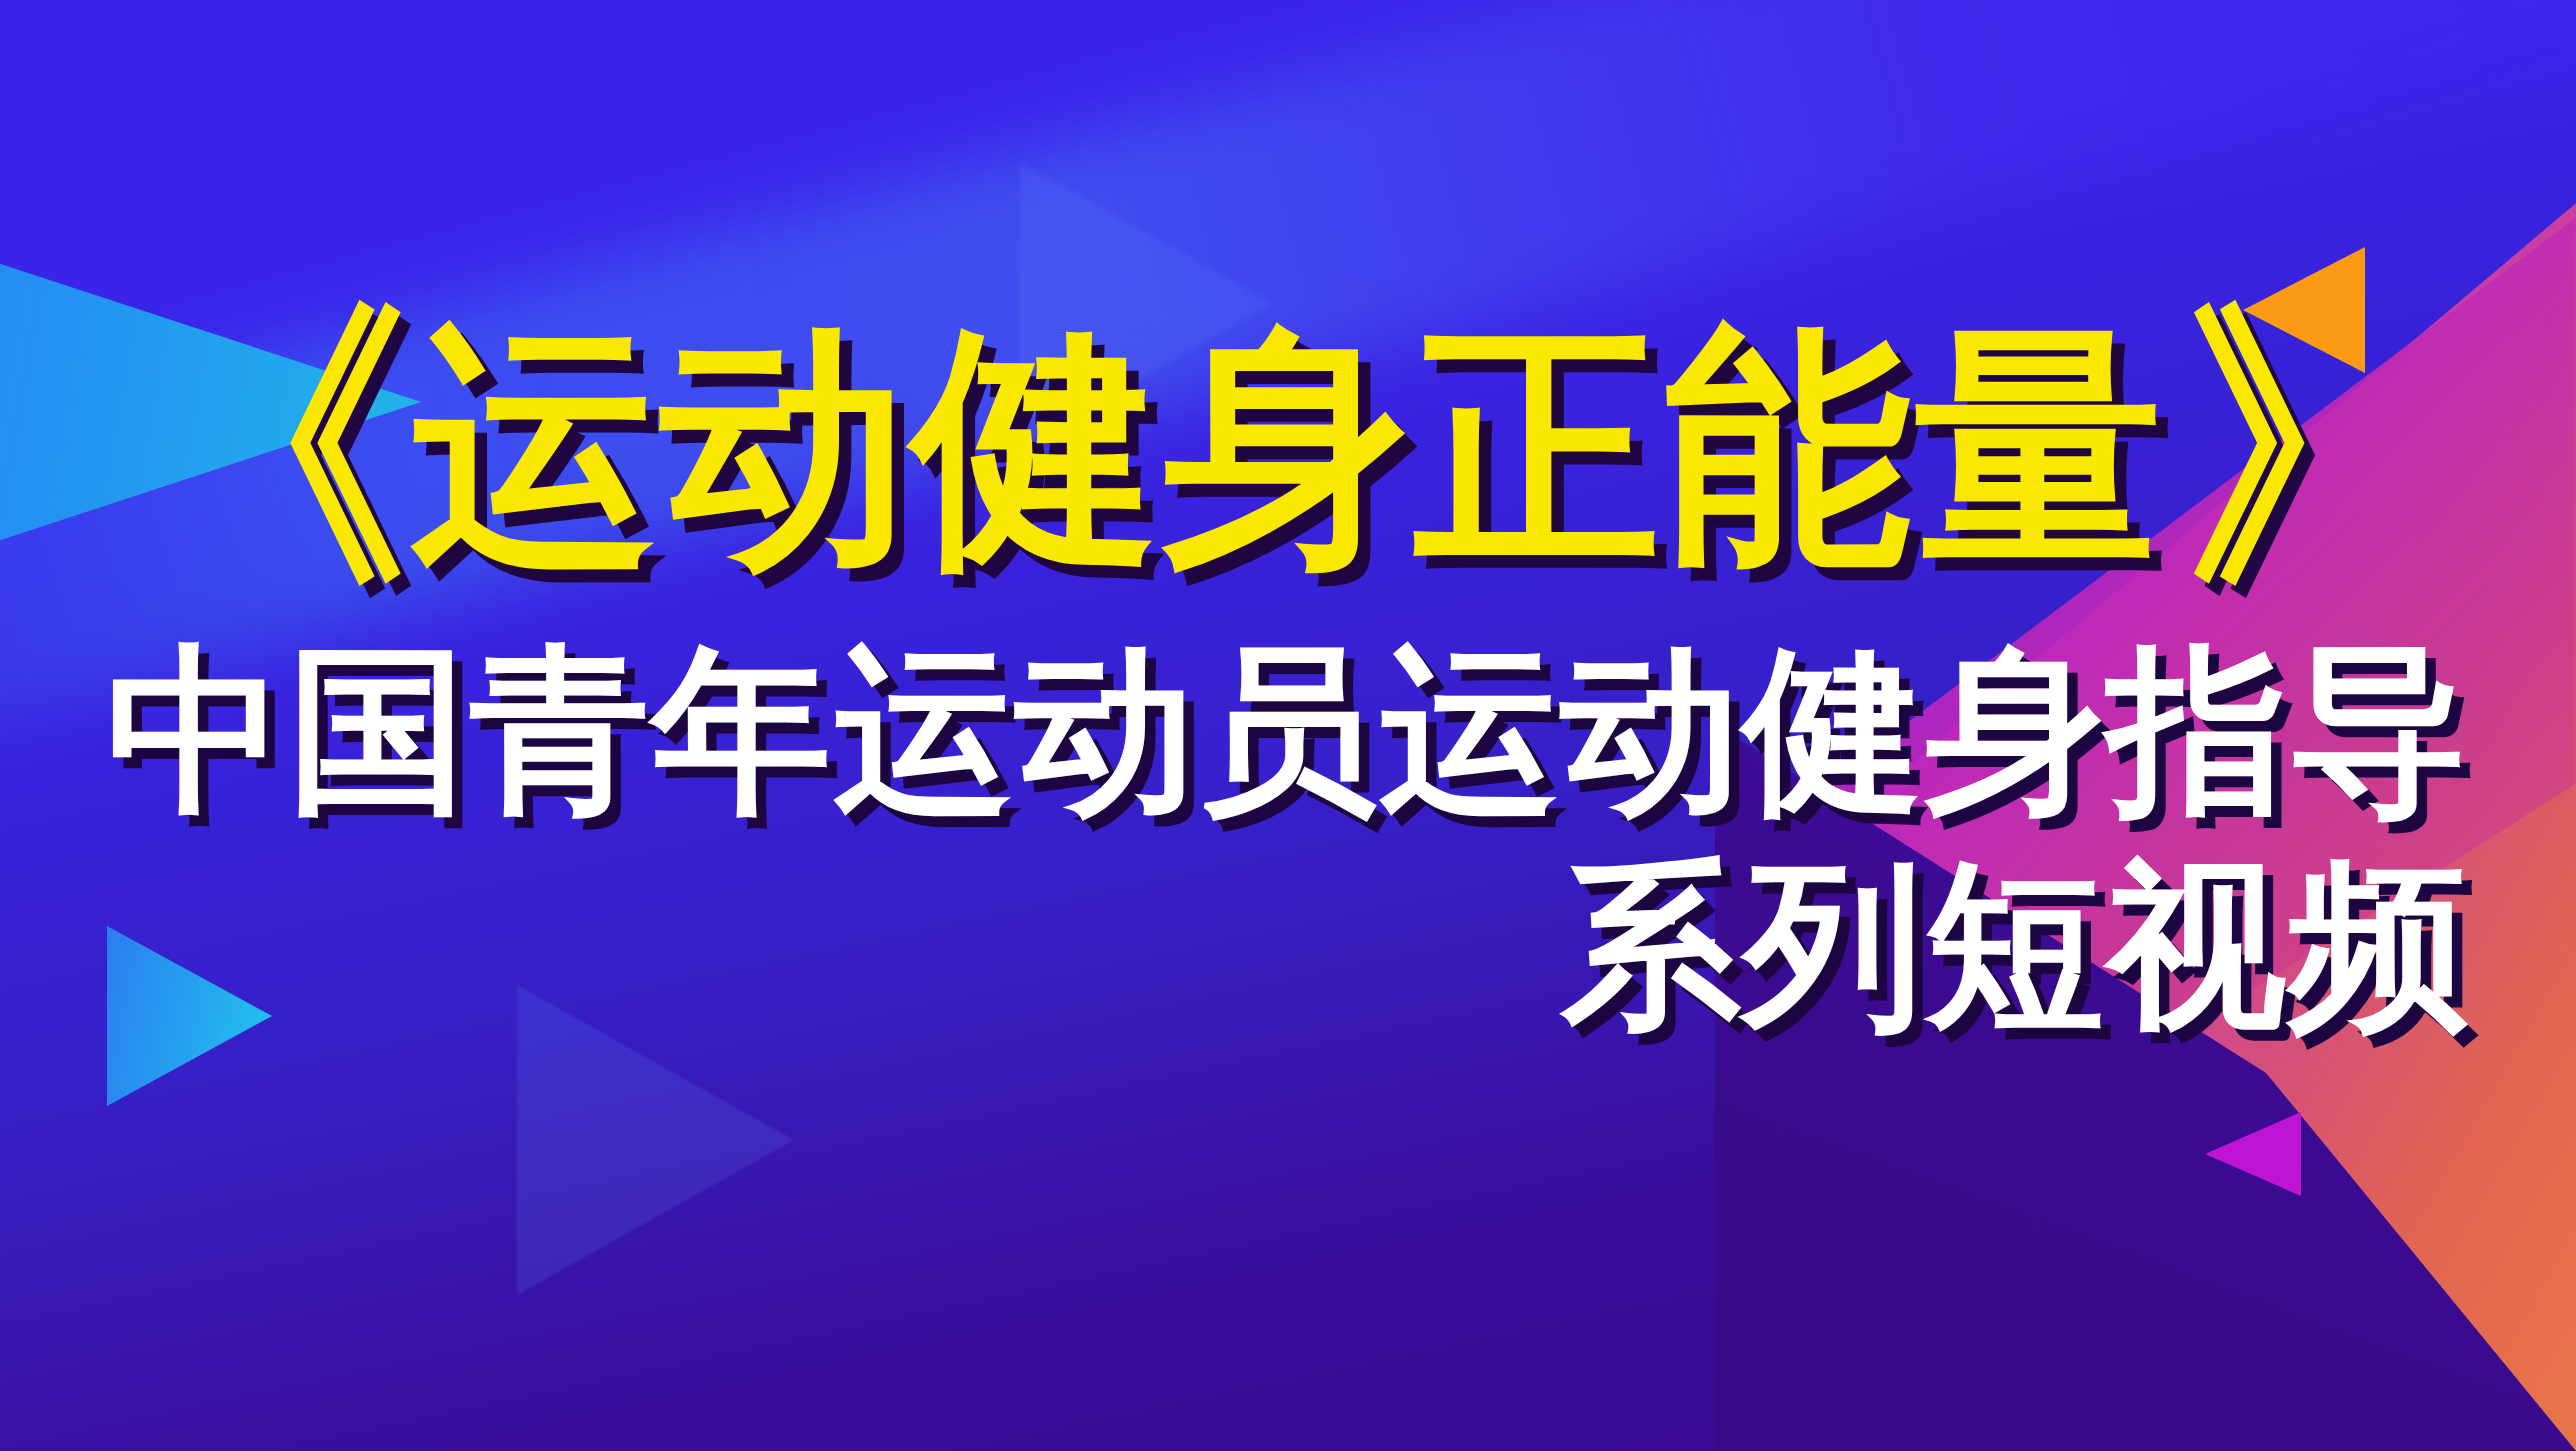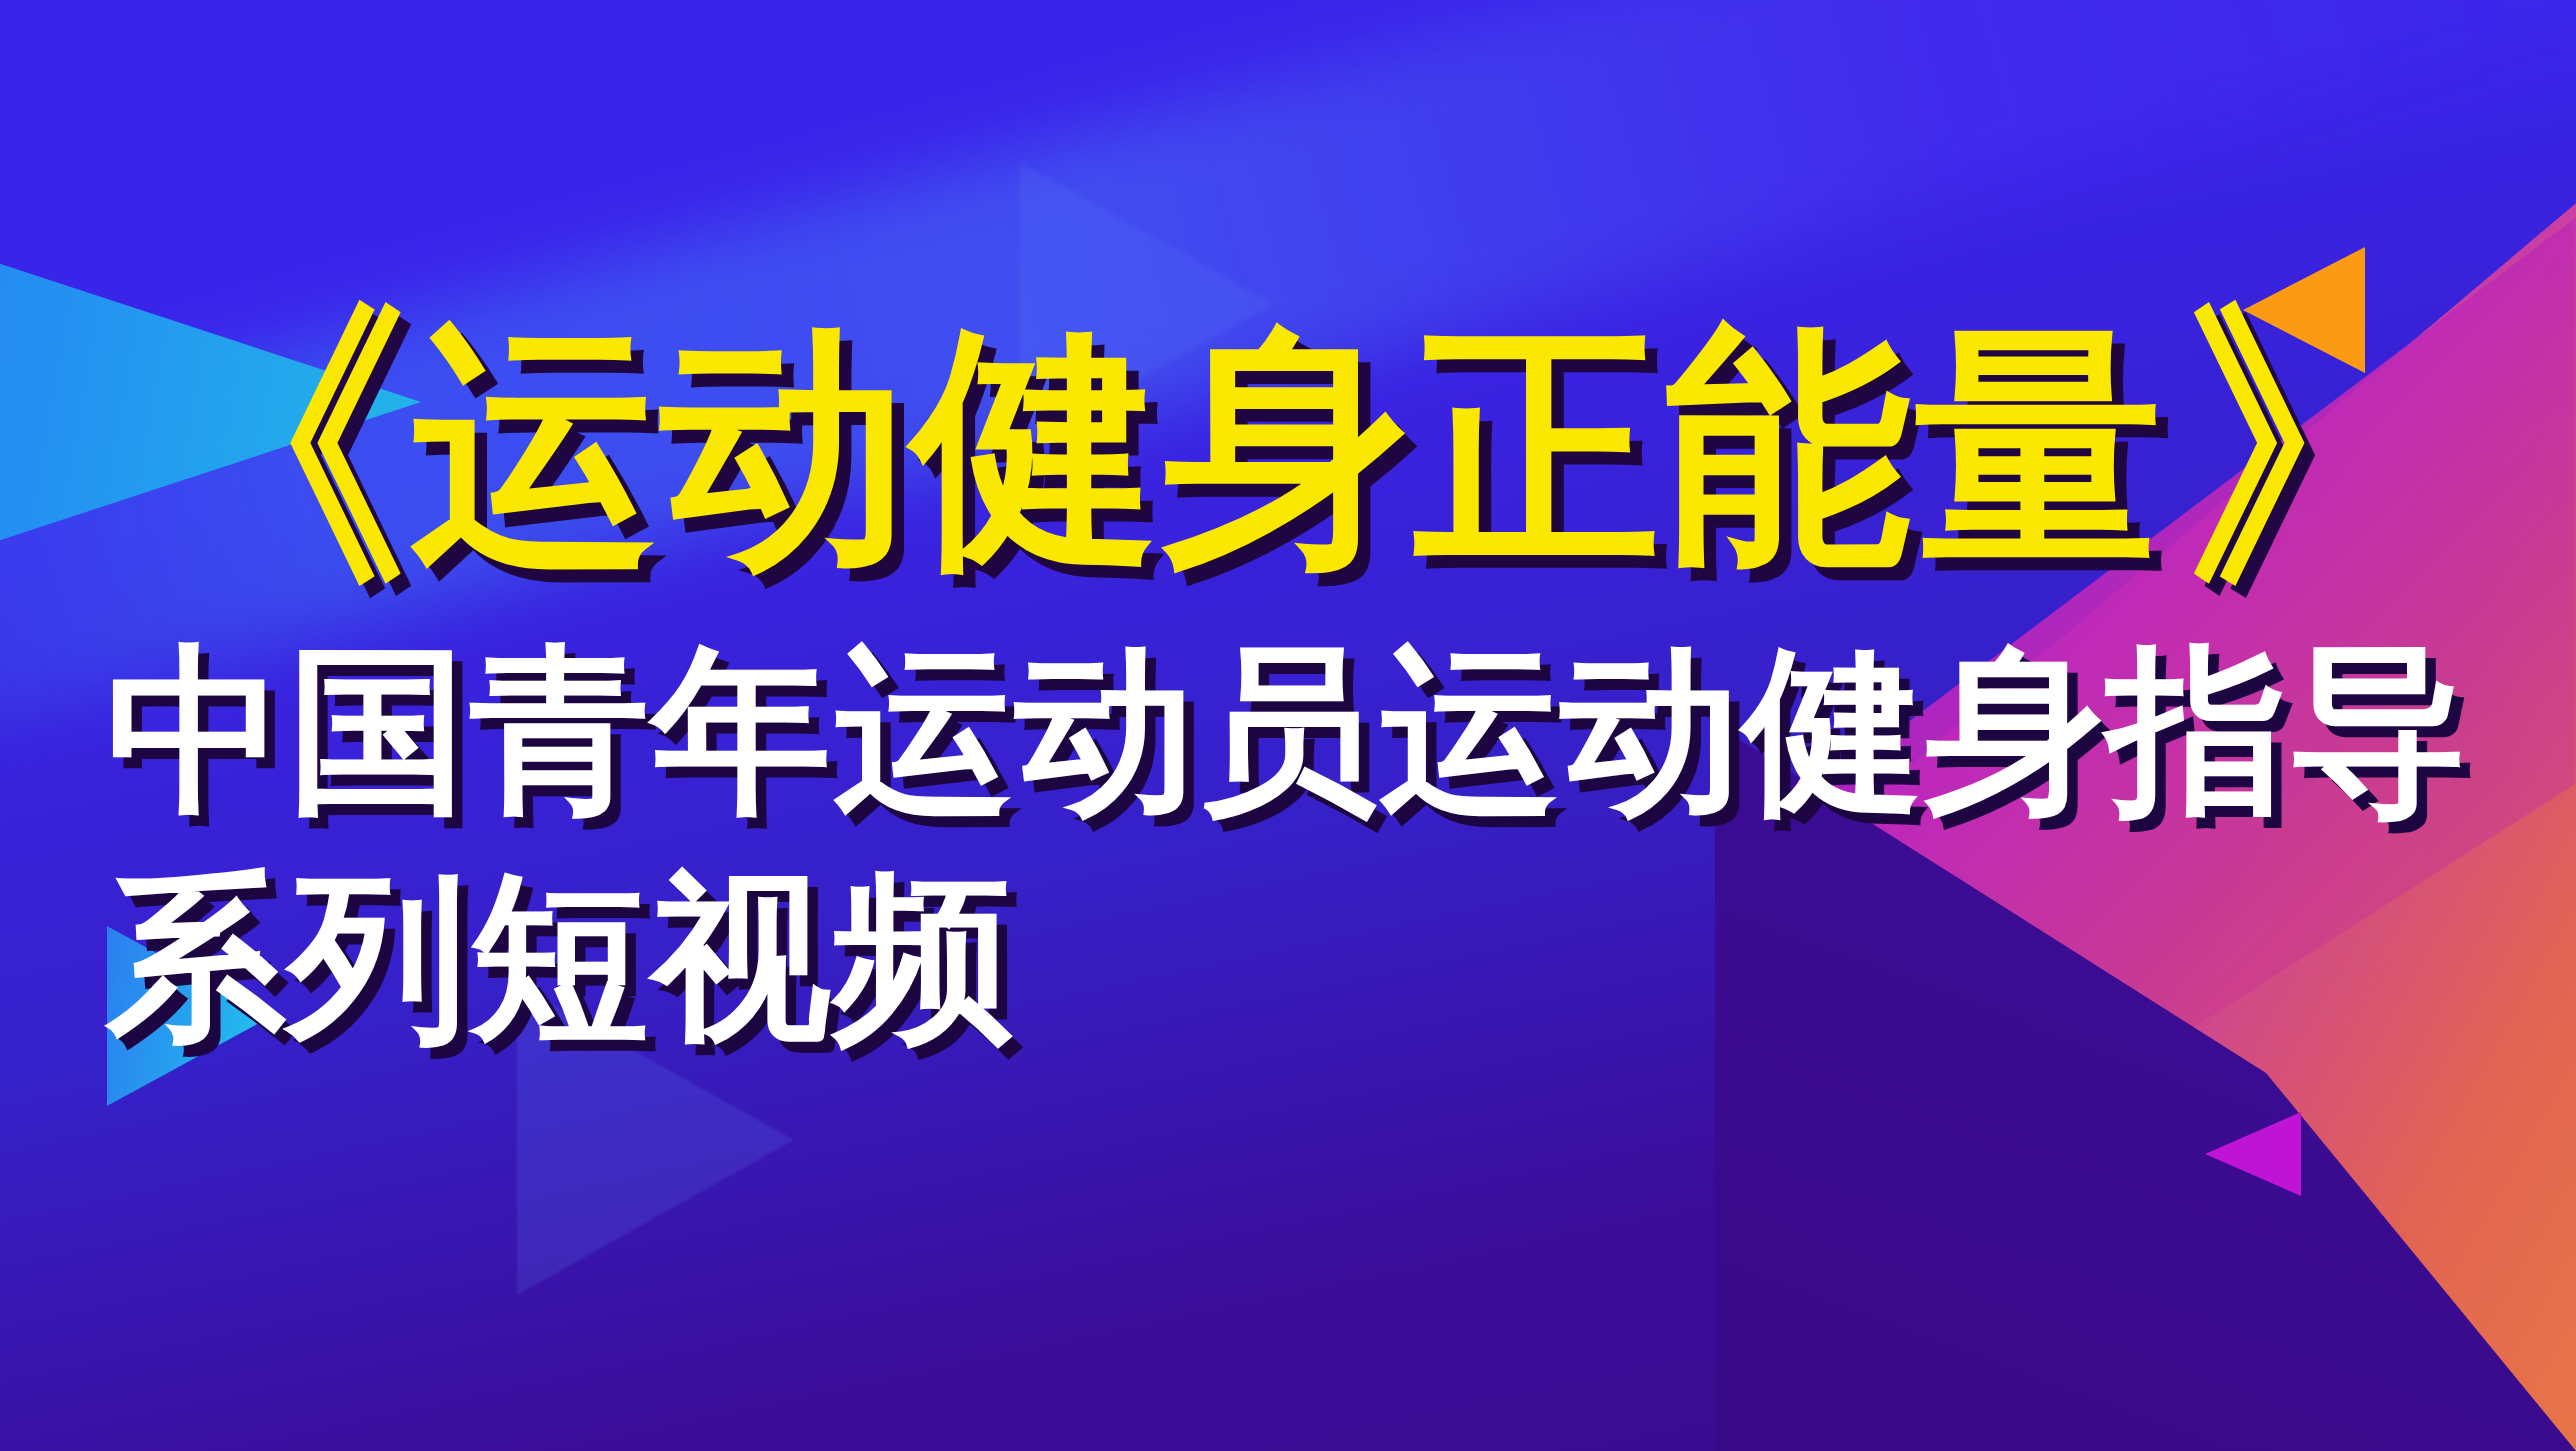--- a/index.html
+++ b/index.html
@@ -169,33 +169,33 @@
     color: #fae800;
     text-shadow: 12.4px 12.4px 0 #1f0640;
     letter-spacing: 3.8px;
     line-height: 1.05;
     transform: scaleY(1.04);
     white-space: nowrap;
   }
 
   .sub-block {
     margin-top: 34px;
-    text-align: left;
+    text-align: right;
   }
   .subtitle {
     font-size: 180px;
     font-weight: 700;
     color: #ffffff;
     text-shadow: 10.5px 10.5px 0 #1c0540;
     letter-spacing: 1.9px;
     line-height: 1.18;
     white-space: nowrap;
   }
   .subtitle.line2 {
-    margin-top: 15px;
+    margin-top: 3px;
   }
 </style>
 </head>
 <body>
 
 <div id="poster">
 
   <div class="bg-layer">
     <div class="pink-wedge"></div>
     <div class="pink-wedge-2"></div>

